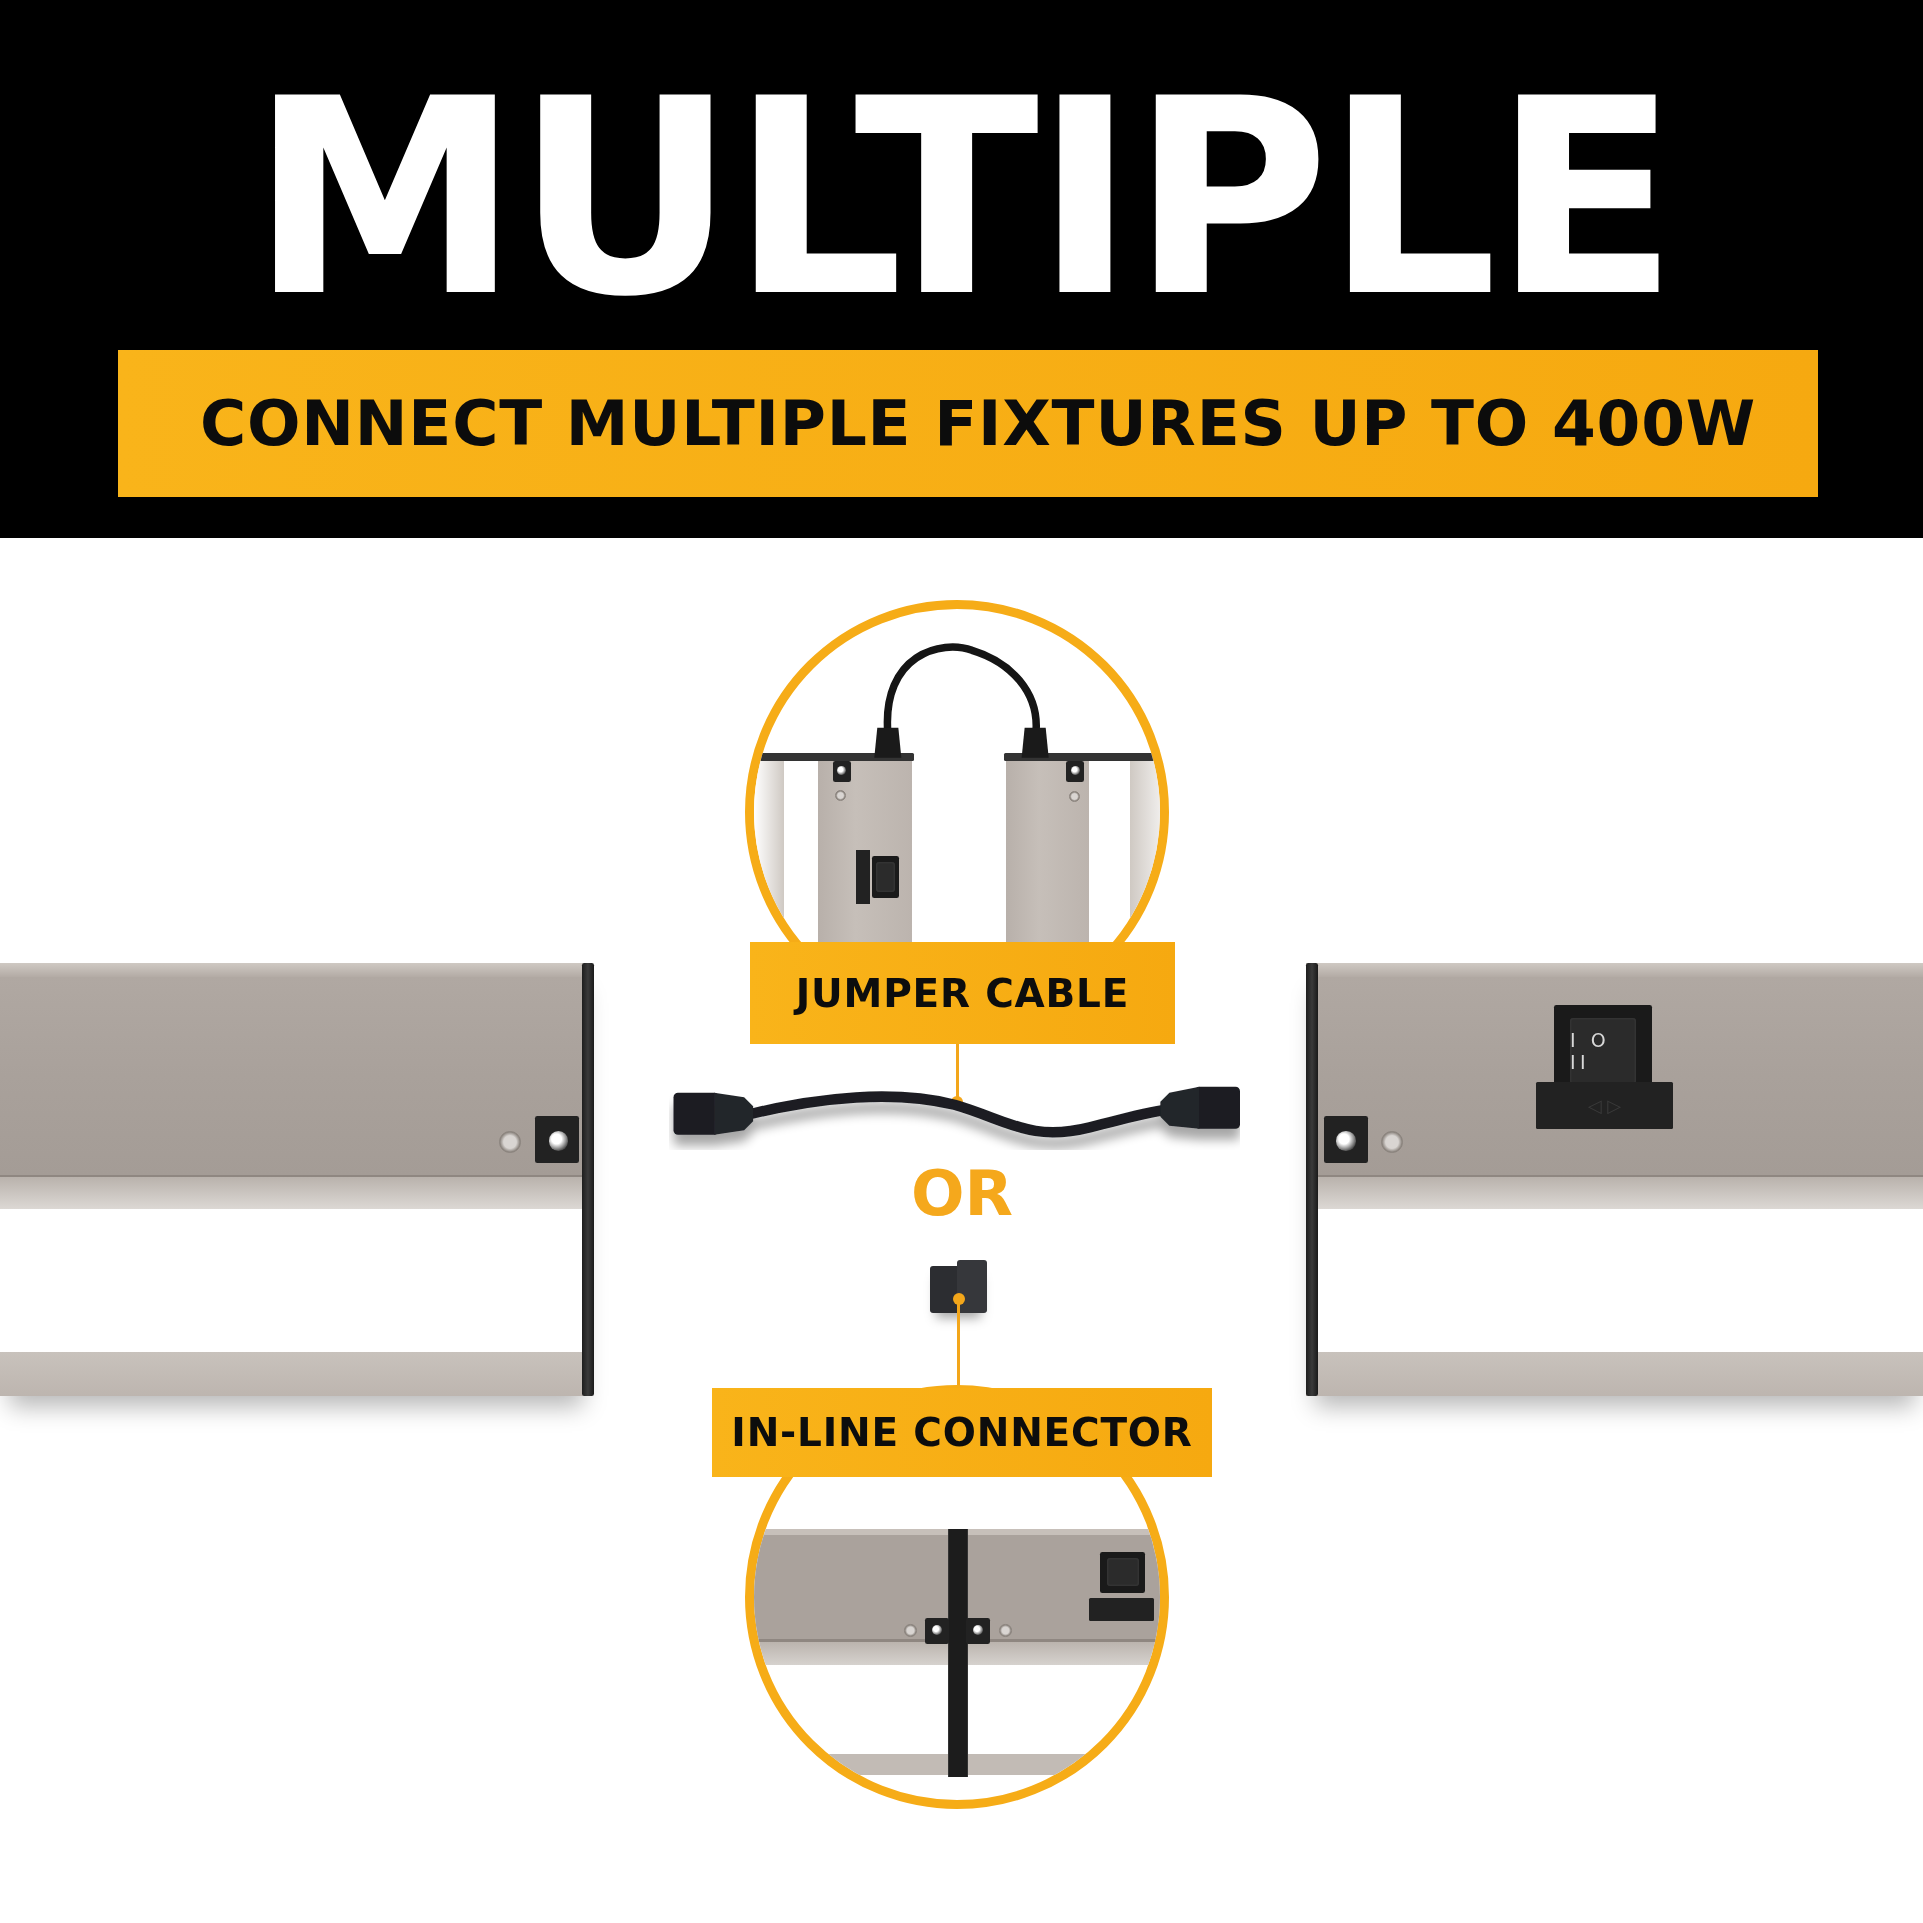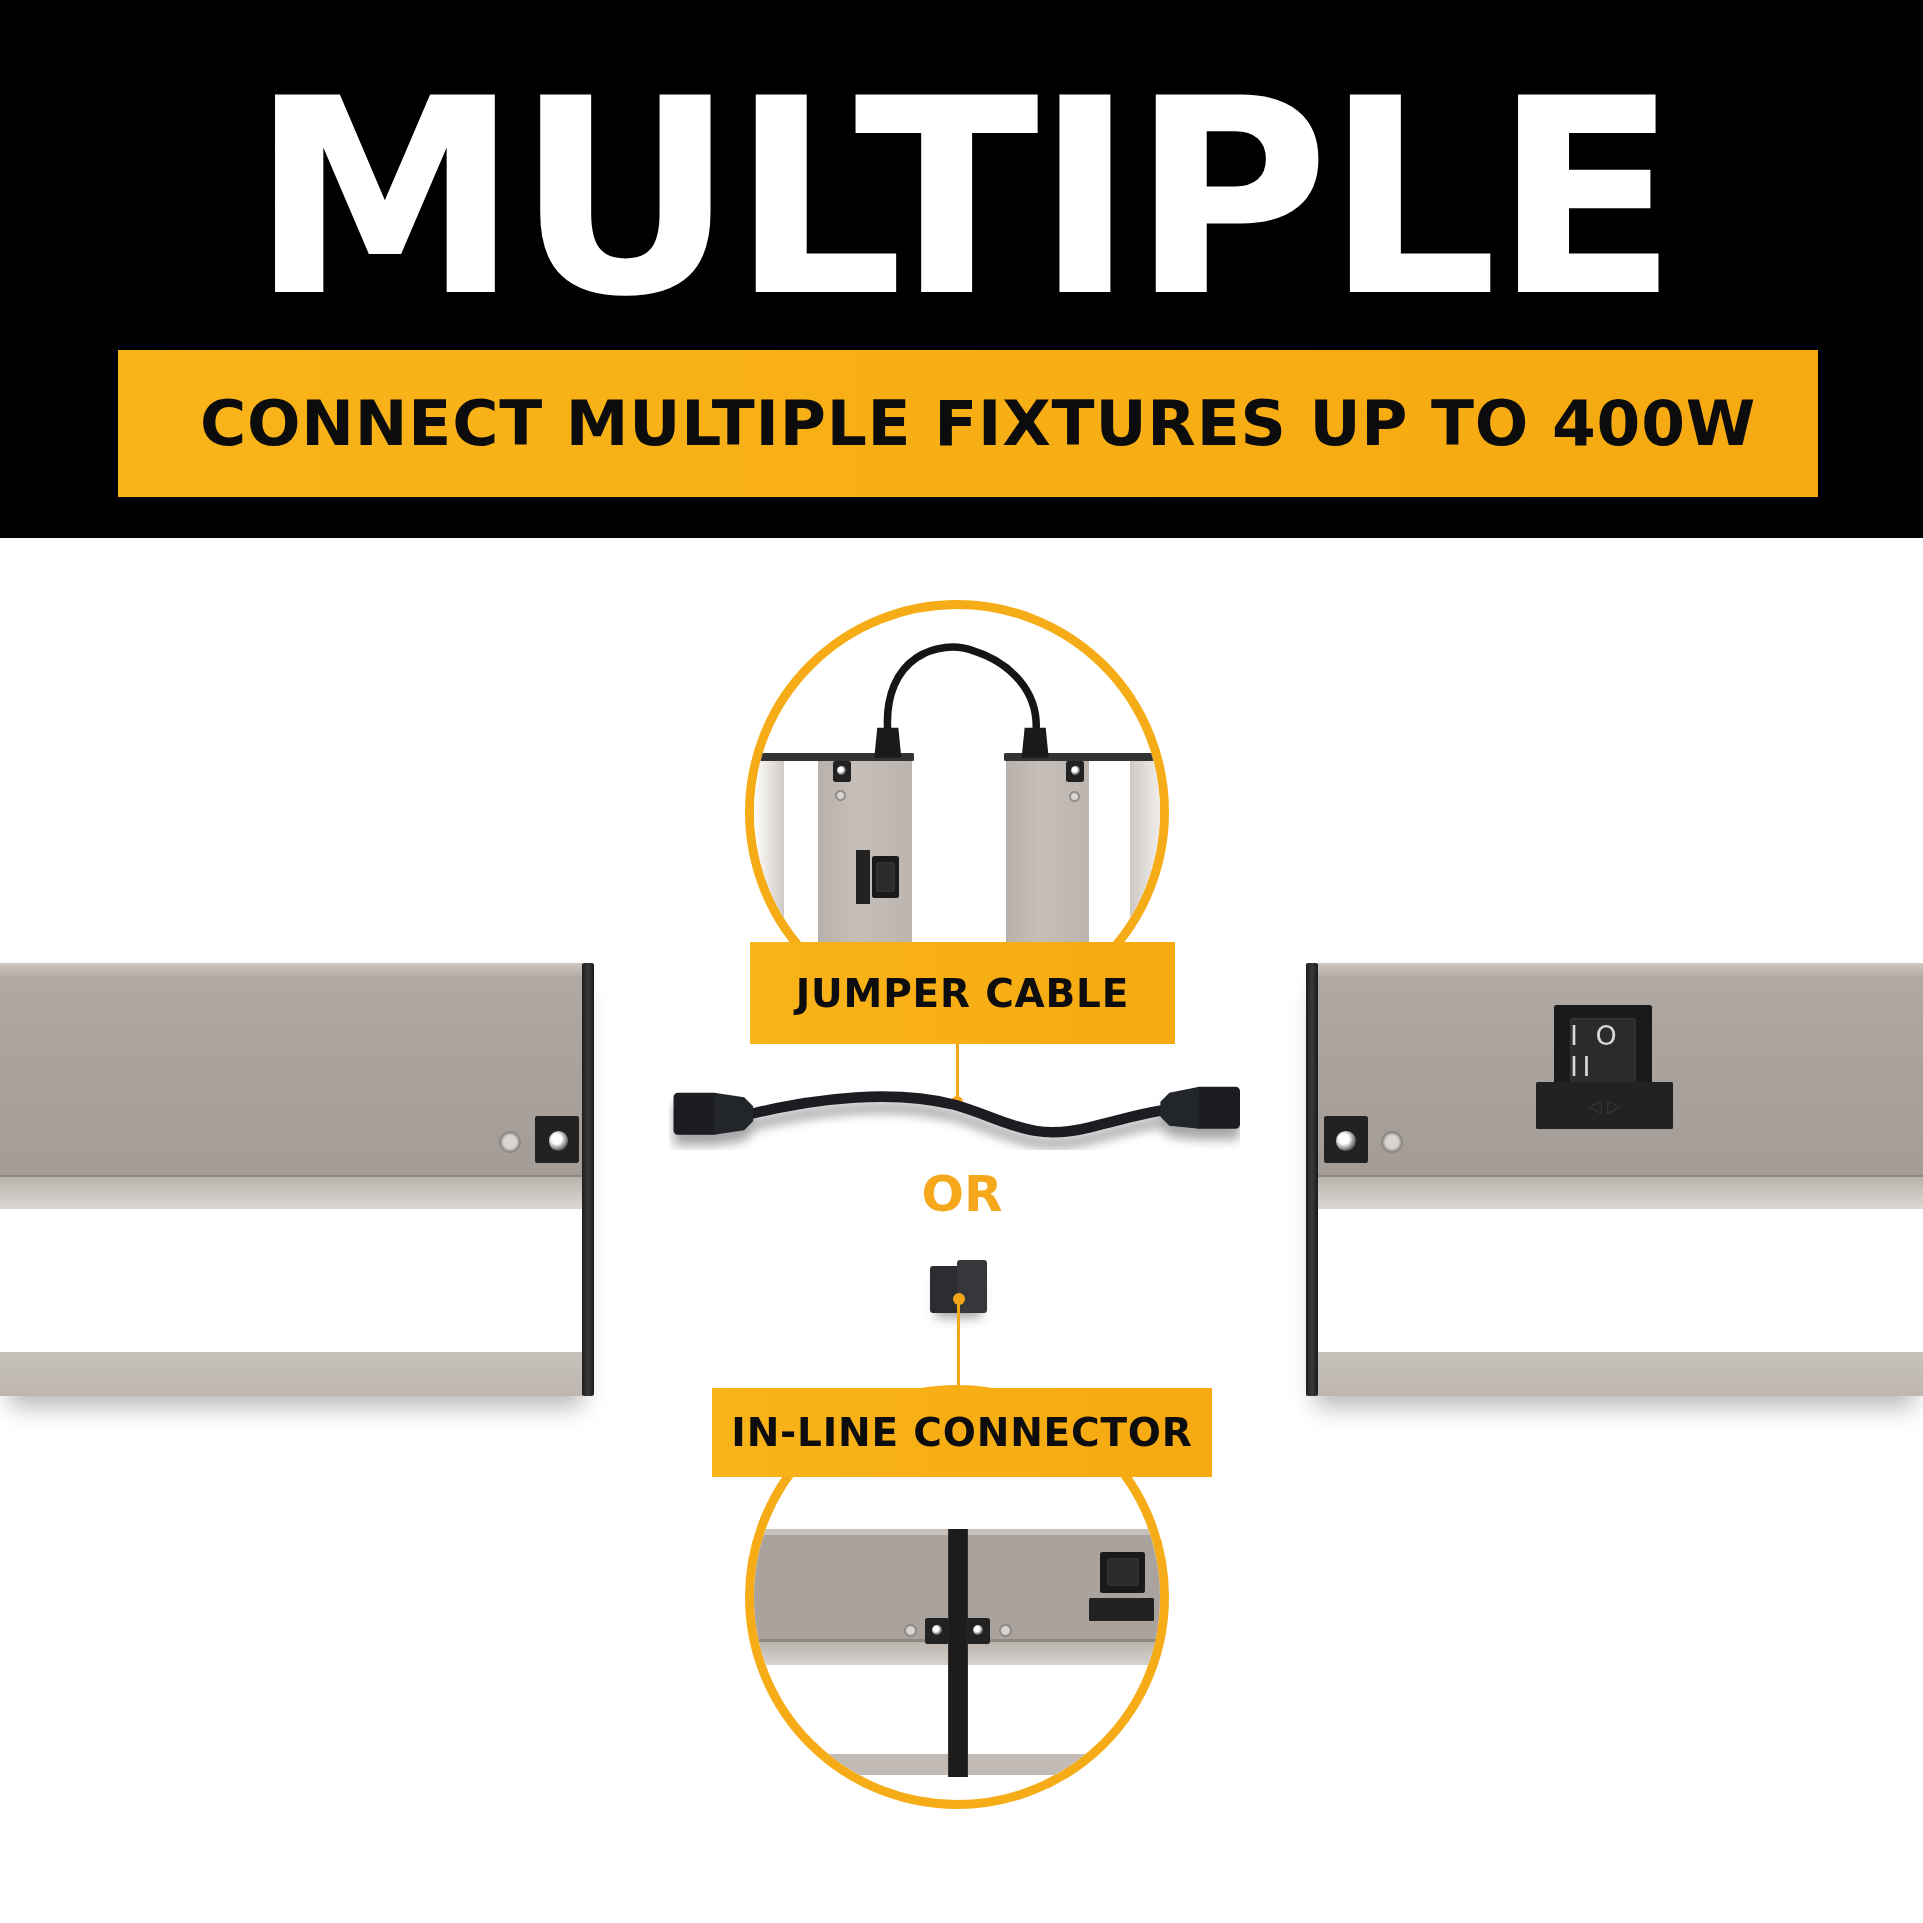--- a/index.html
+++ b/index.html
@@ -20,31 +20,31 @@
   .fx-lip { left:0; right:0; top:214px; height:32px; background:linear-gradient(180deg,#b9b2ac,#dcd8d4); }
   .fx-light { left:0; right:0; top:246px; height:143px; background:#fff; }
   .fx-rail { left:0; right:0; top:389px; height:44px; background:linear-gradient(180deg,#c8c2bc,#bdb5af); }
   .endcap { top:0; width:12px; height:433px; background:linear-gradient(90deg,#1e1e1e,#3a3a3a 50%,#1a1a1a); border-radius:2.3px; }
 
   .bracket { width:44px; height:47px; background:#222; border-radius:2.3px; }
   .bolt { width:19.5px; height:19.5px; border-radius:50%; background:radial-gradient(circle at 40% 40%,#fff 0 30%,#9a9a9a 55%,#444 75%); }
   .screw { width:19.5px; height:19.5px; border-radius:50%; background:radial-gradient(circle,#d9d5d2 0 45%,#8e8781 70%,#b7b0aa 100%); border:0.8px solid #8a837d; }
 
   .switch-frame { width:98px; height:92px; background:#1a1a1a; border-radius:2.3px; display:flex; align-items:center; justify-content:center; }
-  .switch-rocker { width:66px; height:66px; background:#2b2b2b; border-radius:3px; display:flex; align-items:center; justify-content:center; color:#d8d8d8; font-size:27px; letter-spacing:4.5px; box-shadow: inset 0 0 0 1.5px #333; }
+  .switch-rocker { width:66px; height:66px; background:#2b2b2b; border-radius:3px; display:flex; align-items:center; justify-content:center; color:#d8d8d8; font-size:19px; letter-spacing:4.5px; box-shadow: inset 0 0 0 1.5px #333; }
   .slider-plate { width:137px; height:47px; background:#222; border-radius:1.5px; display:flex; align-items:center; justify-content:center; color:#3a3a3a; font-size:18px; }
 
   
   .circle { width:424px; height:424px; border-radius:50%; border:9.8px solid #F6AC17; box-sizing:border-box; overflow:hidden; background:#fff; }
   .label-box { background:linear-gradient(90deg,#F9B41A,#F6A910); display:flex; align-items:center; justify-content:center; }
   .label-box span { font-weight:bold; color:#0d0d0d; font-size:39px; letter-spacing:0.8px; }
 
   .leader { width:3px; background:#F3A61A; }
   .dot { width:12px; height:12px; border-radius:50%; background:#F3A61A; }
-  .or { color:#F5A81C; font-weight:bold; font-size:50px; line-height:66px; text-align:center; }
+  .or { color:#F5A81C; font-weight:bold; font-size:63px; line-height:66px; text-align:center; }
 
   
   .mod { background:linear-gradient(90deg,#b8b0aa,#c6bfb9 40%,#bcb4ae); }
   .edgebar { height:7.5px; background:#333; border-radius:1.5px; }
 </style>
 </head>
 <body>
 
 <div class="abs header" data-name="header-banner"></div>
 <div class="abs title" data-name="page-title">MULTIPLE</div>

